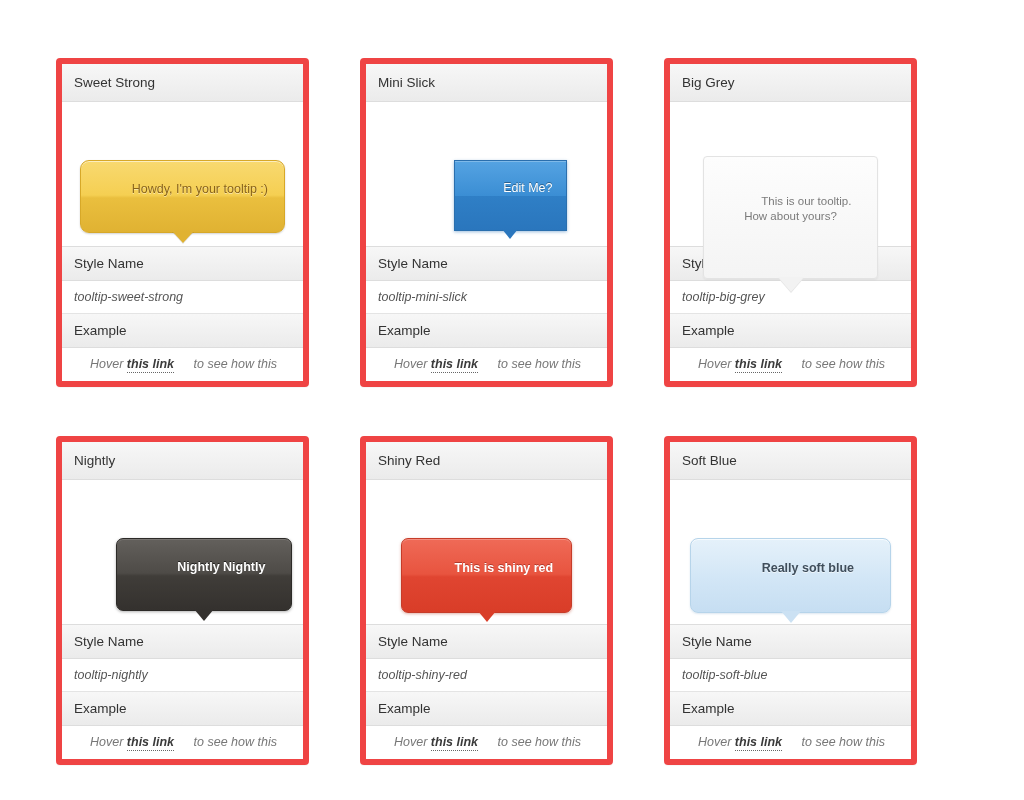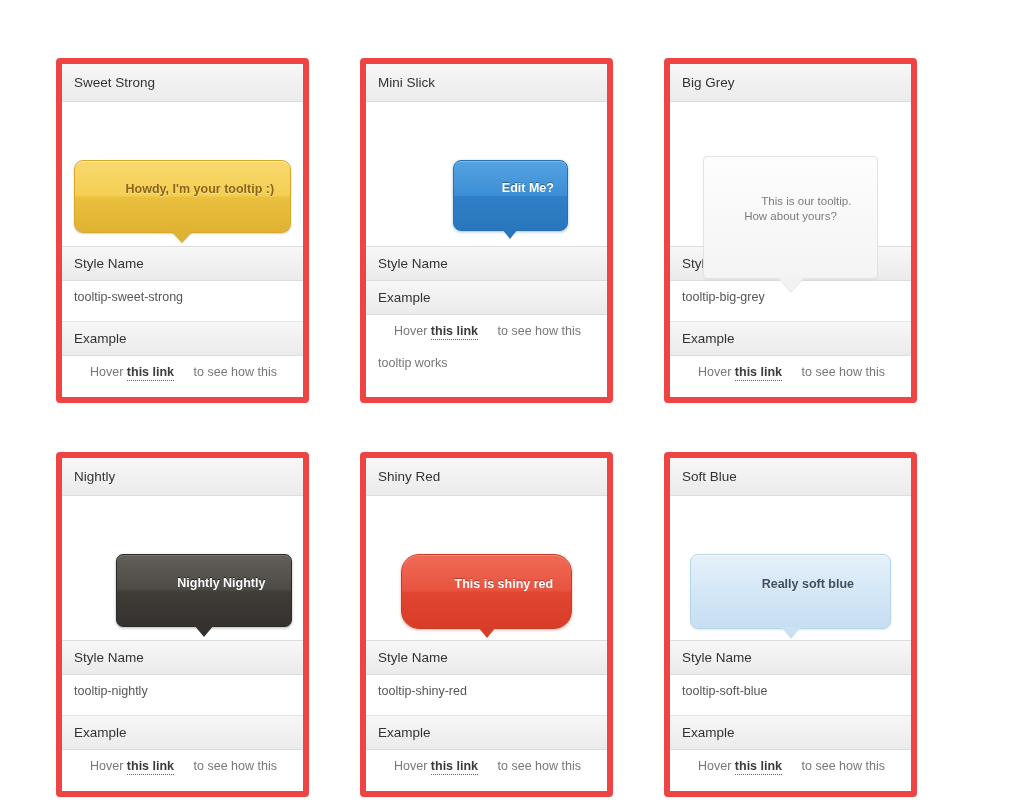--- a/index.html
+++ b/index.html
@@ -57,27 +57,28 @@
   .row-head {
     height: 34px;
     line-height: 33px;
     padding: 0 12px;
     font-size: 13.5px;
     color: #333333;
     background: linear-gradient(to bottom, #f7f7f7 0%, #ebebeb 100%);
     border-bottom: 1px solid #dddddd;
   }
   .row-body {
-    height: 41px;
+    height: 33px;
     line-height: 32px;
     padding: 0 12px;
     font-size: 12.5px;
     color: #555555;
     background: #fff;
     border-bottom: 1px solid #e4e4e4;
+    font-style: italic;
   }
   .row-body.last { border-bottom: none; }
   .row-body .lead { color: #777777; margin-left: 16px; }
   .tip-link {
     font-weight: bold;
     color: #3b3b3b;
     border-bottom: 1px dotted #666;
     padding-bottom: 1px;
     cursor: pointer;
   }
@@ -94,46 +95,46 @@
     left: 50%;
     top: 100%;
     transform: translateX(-50%);
     width: 0; height: 0;
   }
 
   
   .tip-sweet-strong {
     padding: 7px 16px 8px;
     font-size: 12.5px;
-    font-weight: bold;
+    font-weight: normal;
     color: #8a6419;
     text-shadow: 0 1px 0 rgba(255,255,255,.45);
     background: linear-gradient(to bottom, #f8d970 0%, #f5cf52 48%, #eabf3e 52%, #e0b232 100%);
     border: 1px solid #d7a828;
     border-radius: 9px;
     box-shadow: inset 0 1px 0 rgba(255,255,255,.55), 0 1px 2px rgba(0,0,0,.18);
   }
   .tip-sweet-strong .arrow {
     border-left: 11px solid transparent;
     border-right: 11px solid transparent;
     border-top: 12px solid #e0b232;
     margin-top: -1px;
     filter: drop-shadow(0 1px 0 rgba(0,0,0,.12));
   }
 
   
   .tip-mini-slick {
     padding: 6px 13px 7px;
     font-size: 12.5px;
-    font-weight: bold;
+    font-weight: normal;
     color: #ffffff;
     text-shadow: 0 -1px 0 rgba(0,0,0,.35);
     background: linear-gradient(to bottom, #55a3e2 0%, #3b8ed4 50%, #2f7fc6 51%, #2a76bd 100%);
     border: 1px solid #2a6fae;
-    border-radius: 8px;
+    border-radius: 0;
     box-shadow: inset 0 1px 0 rgba(255,255,255,.25), 0 1px 3px rgba(40,110,180,.45);
     margin-left: 48px;
   }
   .tip-mini-slick .arrow {
     border-left: 8px solid transparent;
     border-right: 8px solid transparent;
     border-top: 10px solid #2a76bd;
     margin-top: -1px;
   }
 
@@ -179,21 +180,21 @@
 
   
   .tip-shiny-red {
     padding: 8px 18px 9px;
     font-size: 12.5px;
     font-weight: bold;
     color: #ffffff;
     text-shadow: 0 -1px 0 rgba(130,30,20,.55);
     background: linear-gradient(to bottom, #ef6a57 0%, #e8543f 48%, #e04531 52%, #d93d28 100%);
     border: 1px solid #c63c29;
-    border-radius: 18px;
+    border-radius: 7px;
     box-shadow: inset 0 1px 0 rgba(255,255,255,.25), 0 1px 3px rgba(180,60,40,.4);
   }
   .tip-shiny-red .arrow {
     border-left: 9px solid transparent;
     border-right: 9px solid transparent;
     border-top: 11px solid #d93d28;
     margin-top: -1px;
   }
 
   
@@ -240,20 +241,21 @@
 
     <div class="card">
       <div class="card-head">Mini Slick</div>
       <div class="demo">
         <div class="tip tip-mini-slick">
           <span>Edit Me?</span>
           <span class="arrow"></span>
         </div>
       </div>
       <div class="row-head">Style Name</div>
+      <div class="row-body">tooltip-mini-slick</div>
       <div class="row-head">Example</div>
       <div class="row-body last"><span class="lead">Hover </span><span class="tip-link">this link</span><span class="lead"> to see how this tooltip works</span></div>
     </div>
 
     <div class="card">
       <div class="card-head">Big Grey</div>
       <div class="demo tall">
         <div class="tip tip-big-grey">
           <span>This is our tooltip.
 How about yours?</span>

